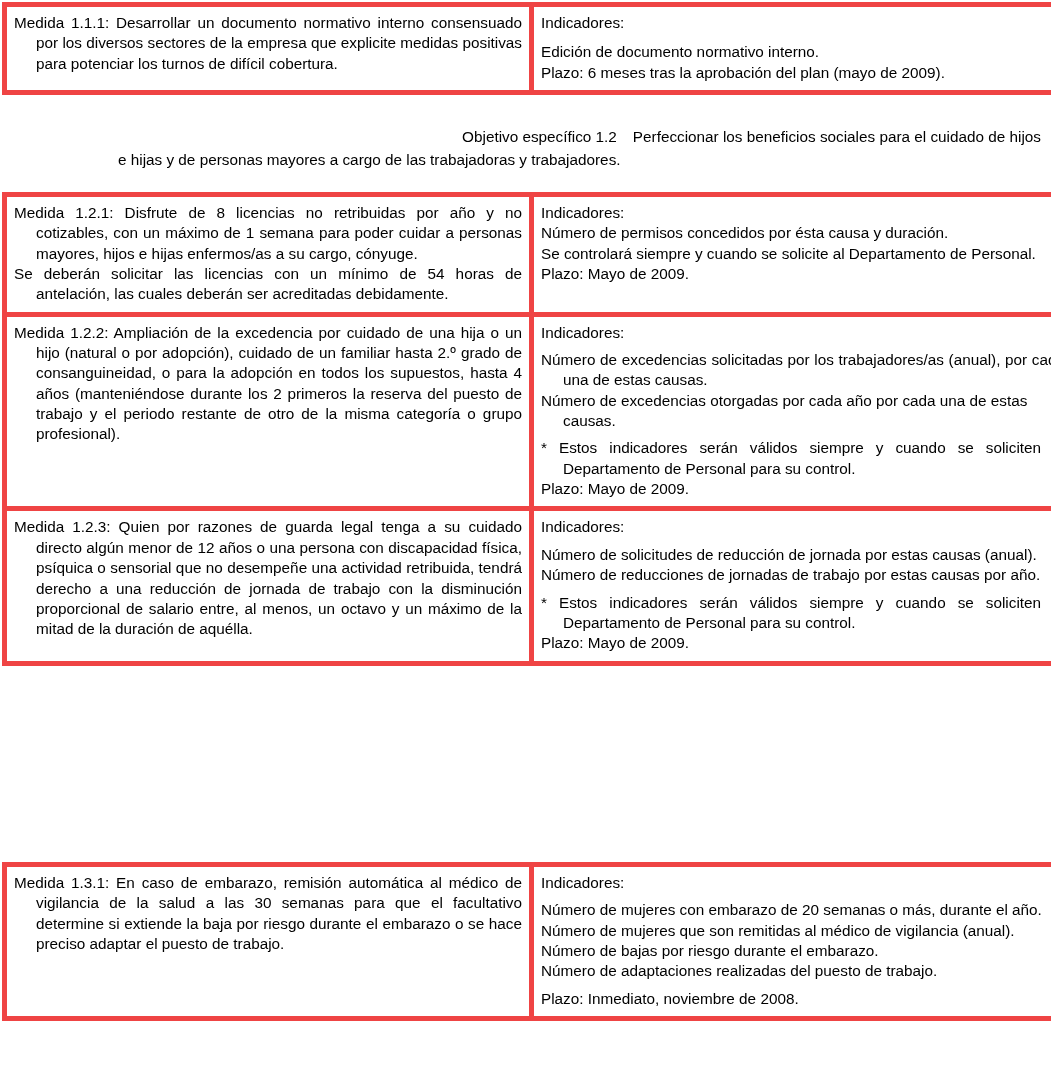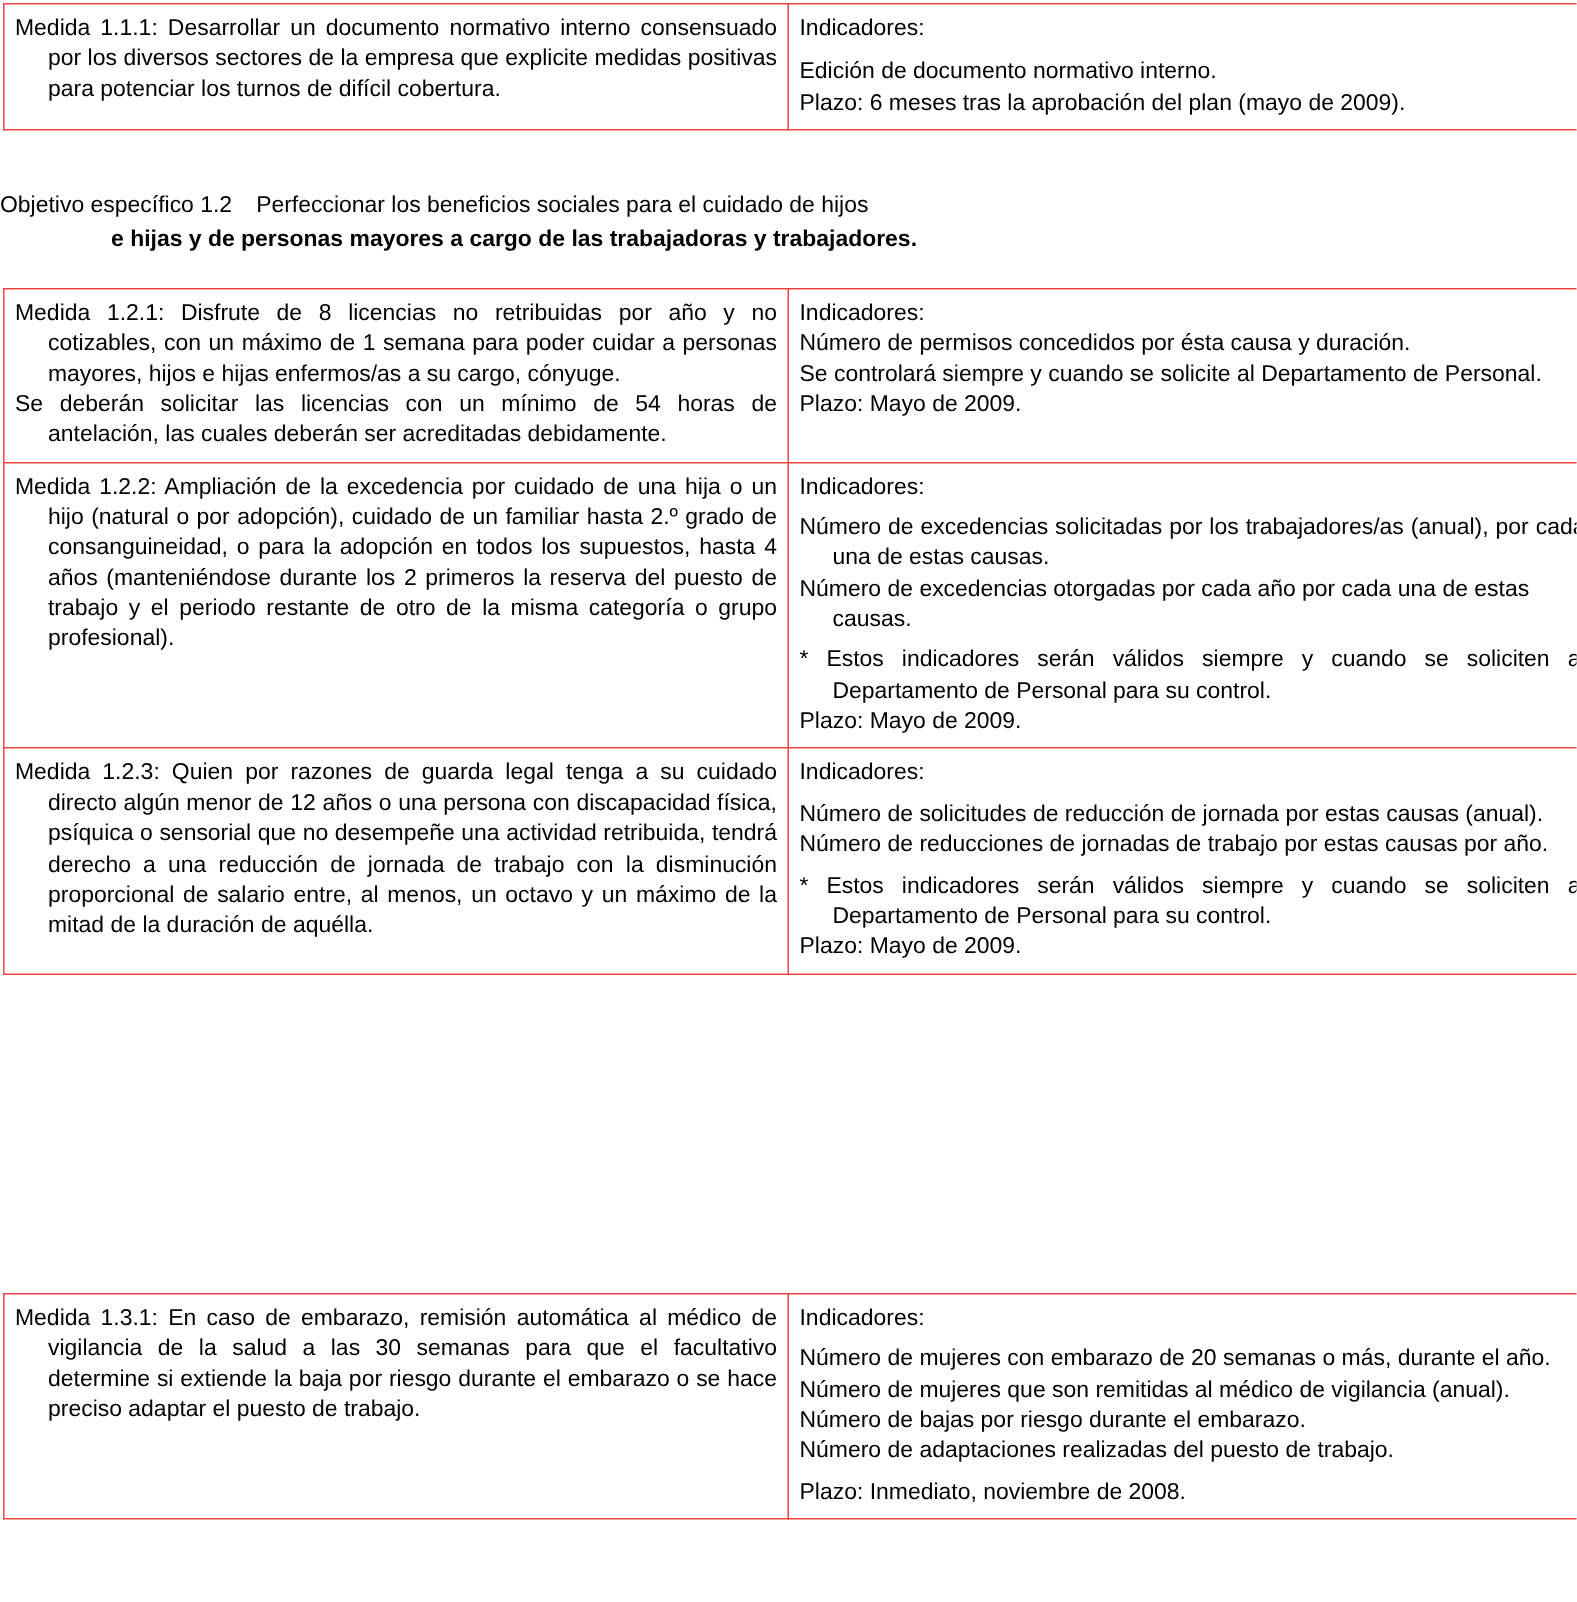--- a/index.html
+++ b/index.html
@@ -23,21 +23,21 @@
 
   
   .mtable {
     position: absolute;
     left: 2px;
     width: 1034px;
     border-collapse: collapse;
     table-layout: fixed;
   }
   .mtable td {
-    border: 1px solid #ef4444;
+    border: 5px solid #ef4444;
     vertical-align: top;
     padding: 6px 7px 7px 7px;
     font-size: 15.3px;
     line-height: 1.33;
   }
   .mtable td.col-measure { width: 508px; }
   .mtable td.col-ind     { width: 524px; }
 
   
   p.measure {
@@ -78,27 +78,26 @@
   
   .objective {
     position: absolute;
     left: 0;
     width: 1051px;
     font-size: 15.3px;
     line-height: 1.5;
   }
   .objective .line1 {
     display: block;
-    text-align: left;
+    text-align: right;
     padding-right: 10px;
   }
   .objective .line2 {
     display: block;
-    padding-left: 74px;
-    font-weight: bold;
+    padding-left: 118px;
   }
   .objective .sp { display: inline-block; width: 16px; }
 </style>
 </head>
 <body>
 
 <div class="page">
 
   <table class="mtable" style="top:2px;">
     <tbody>

